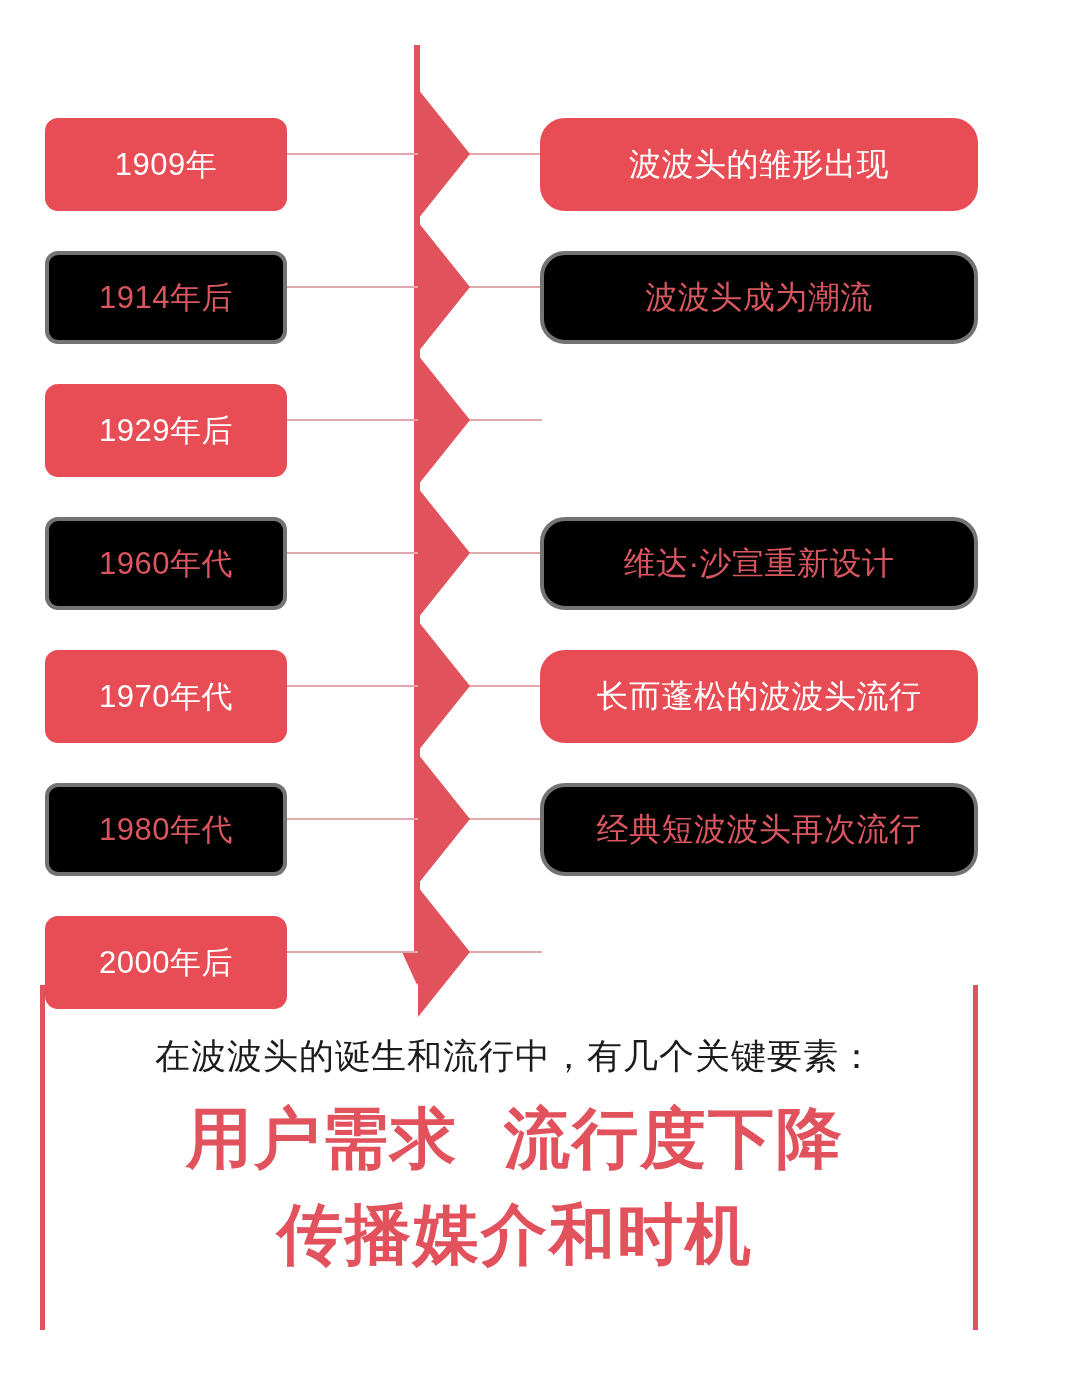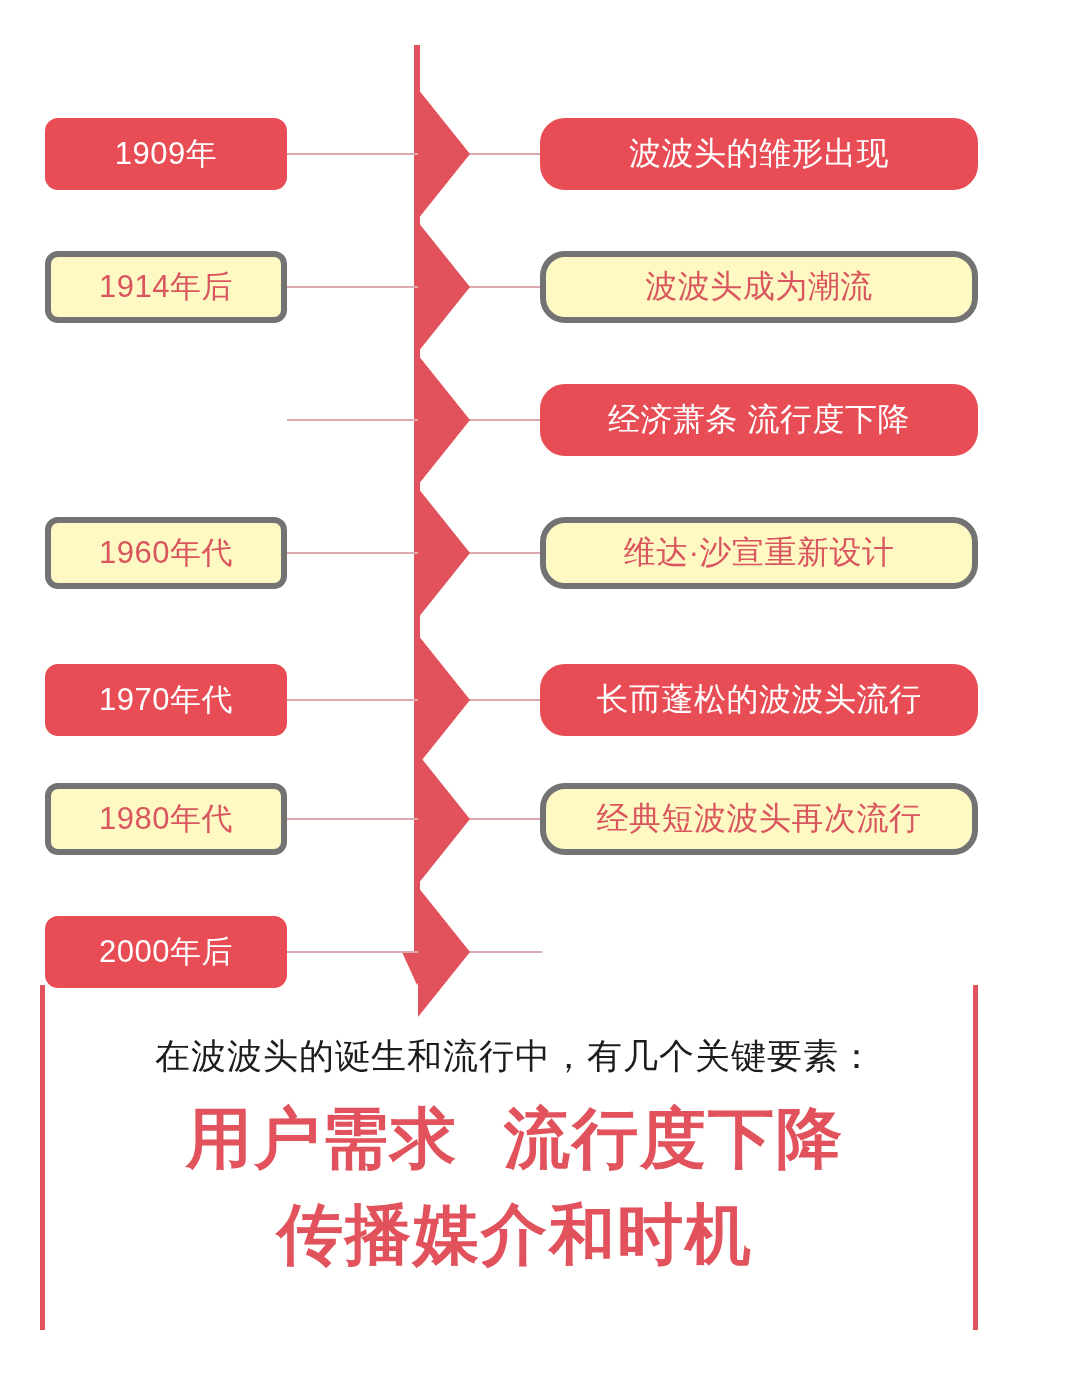--- a/index.html
+++ b/index.html
@@ -69,41 +69,41 @@
     width: 0; height: 0;
     border-top: 65px solid transparent;
     border-bottom: 65px solid transparent;
     border-left: 52px solid #E2525C;
   }
 
   
   .box {
     position: absolute;
     top: 0;
-    height: 72px;
+    height: 93px;
     border-radius: 13px;
     box-sizing: border-box;
     display: flex;
     align-items: center;
     justify-content: center;
     white-space: nowrap;
     letter-spacing: 0.5px;
   }
   .box-year { left: 45px;  width: 242px; font-size: 31px; }
   .box-text { left: 540px; width: 438px; font-size: 32px; border-radius: 25px; }
 
   .filled {
     background: #E84C54;
     color: #ffffff;
     border: 2px solid #E84C54;
   }
   .outlined {
-    background: #fef9c3;
+    background: #000000;
     color: #D9565F;
-    border: 6px solid #737373;
+    border: 4px solid #737373;
   }
 
   
   #summary {
     position: absolute;
     left: 0;
     top: 983px;
     width: 876px;
     height: 350px;
   }
@@ -161,30 +161,30 @@
         <div class="conn conn-left"></div>
         <div class="conn conn-right"></div>
         <div class="tri"></div>
         <div class="box box-year outlined">1914年后</div>
         <div class="box box-text outlined">波波头成为潮流</div>
       </div>
       <div class="row" style="top: 384px;">
         <div class="conn conn-left"></div>
         <div class="conn conn-right"></div>
         <div class="tri"></div>
-        <div class="box box-text filled">经济萧条 流行度下降</div>
+        <div class="box box-year filled">1929年后</div>
       </div>
       <div class="row" style="top: 517px;">
         <div class="conn conn-left"></div>
         <div class="conn conn-right"></div>
         <div class="tri"></div>
         <div class="box box-year outlined">1960年代</div>
         <div class="box box-text outlined">维达·沙宣重新设计</div>
       </div>
-      <div class="row" style="top: 664px;">
+      <div class="row" style="top: 650px;">
         <div class="conn conn-left"></div>
         <div class="conn conn-right"></div>
         <div class="tri"></div>
         <div class="box box-year filled">1970年代</div>
         <div class="box box-text filled">长而蓬松的波波头流行</div>
       </div>
       <div class="row" style="top: 783px; text-align: right;">
         <div class="conn conn-left"></div>
         <div class="conn conn-right"></div>
         <div class="tri"></div>

